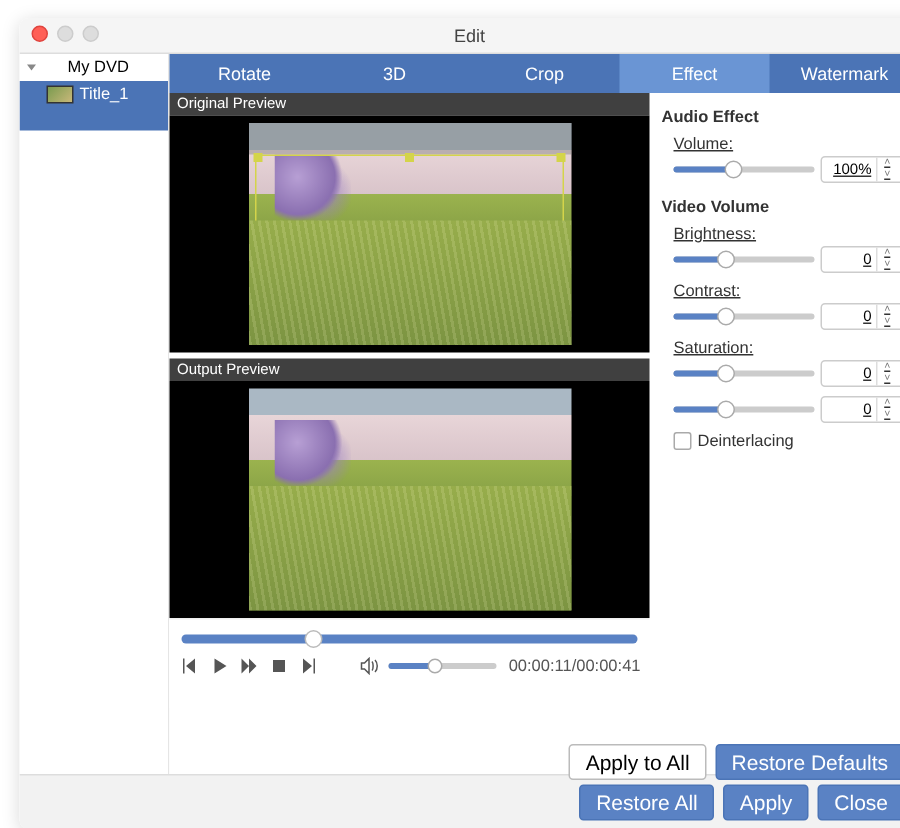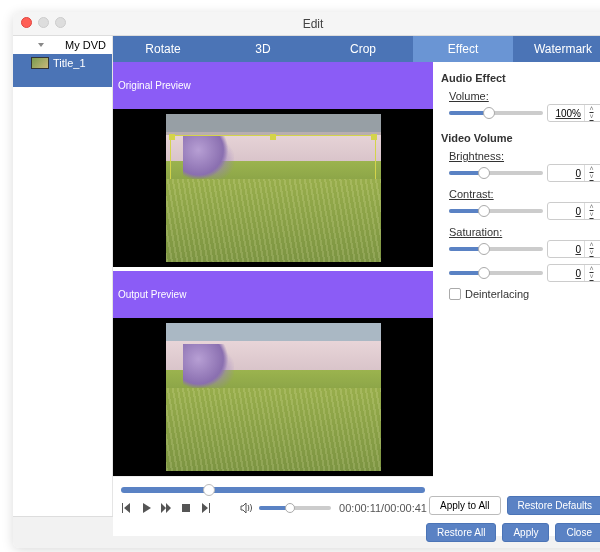--- a/index.html
+++ b/index.html
@@ -6,31 +6,31 @@
 body { background: #fff; width: 600px; height: 552px; overflow: hidden; }
 .window { width: 600px; background: #fff; border-radius: 6px; box-shadow: 0 2px 12px rgba(0,0,0,0.15); overflow: hidden; margin: 12px auto 0; }
 .titlebar { height: 24px; background: #f5f5f5; position: relative; border-bottom: 1px solid #ddd; }
 .traffic { position: absolute; left: 8px; top: 5px; display: flex; gap: 6px; }
 .tl { width: 11px; height: 11px; border-radius: 50%; }
 .tl.red { background: #ff5f56; border: 0.5px solid #e0443e; }
 .tl.grey { background: #ddd; border: 0.5px solid #ccc; }
 .titlebar .title { text-align: center; font-size: 12px; color: #444; line-height: 24px; }
 .layout { display: flex; height: 480px; }
 .sidebar { width: 100px; background: #fff; border-right: 1px solid #e5e5e5; font-size: 11px; }
-.tree-root { padding: 3px 6px; display: flex; align-items: center; gap: 22px; justify-content: flex-end; }
+.tree-root { padding: 3px 6px; display: flex; align-items: center; gap: 22px; }
 .tri { width: 0; height: 0; border-left: 4px solid #888; border-top: 3px solid transparent; border-bottom: 3px solid transparent; transform: rotate(90deg); }
 .tree-child { background: #4b74b6; color: #fff; padding: 3px 6px 18px 18px; display: flex; align-items: center; gap: 4px; }
 .thumb { width: 18px; height: 12px; background: linear-gradient(135deg, #7a9b4f, #c9b87a); border: 0.5px solid #333; }
 .main { flex: 1; display: flex; flex-direction: column; }
 .tabs { display: flex; background: #4b74b6; height: 26px; }
 .tab { flex: 1; color: #fff; font-size: 12px; text-align: center; line-height: 26px; cursor: pointer; }
 .tab.active { background: #6a95d4; }
 .content { flex: 1; display: flex; background: #fff; }
 .preview-col { flex: 1; display: flex; flex-direction: column; background: #fff; }
-.preview-label { background: #8b5cf6; color: #fff; font-size: 10px; padding: 18px 5px; }
+.preview-label { background: #404040; color: #fff; font-size: 10px; padding: 2px 5px; }
 .preview-box { background: #000; height: 158px; display: flex; align-items: center; justify-content: center; position: relative; }
 .video-img { width: 215px; height: 148px; background: linear-gradient(to bottom, #aab8c4 0%, #aab8c4 12%, #e8d5d8 12%, #d9c4ca 32%, #9bb34e 32%, #7a9440 60%, #8aa346 100%); position: relative; overflow: hidden; }
 .video-img::before { content: ""; position: absolute; left: 8%; top: 14%; width: 24%; height: 34%; background: radial-gradient(circle at 30% 30%, #b79fd4 0%, #8a6fb0 50%, transparent 60%), radial-gradient(circle at 60% 50%, #9a7fc4 0%, transparent 55%); filter: blur(0.5px); }
 .video-img::after { content: ""; position: absolute; left: 0; bottom: 0; width: 100%; height: 56%; background: repeating-linear-gradient(80deg, rgba(255,255,200,0.15) 0 2px, transparent 2px 5px), linear-gradient(to bottom, #97ad4b, #7c9442); }
 .video-img .flower { position: absolute; width: 10px; height: 10px; background: radial-gradient(circle, #fff 0 40%, #f0e060 40% 100%); border-radius: 50%; }
 .crop-frame { position: absolute; border: 1px solid #d4d44a; }
 .crop-frame .h { position: absolute; background: #d4d44a; }
 .crop-dim { position: absolute; background: rgba(128,128,128,0.45); }
 .separator { height: 4px; background: #fff; }
 .transport { height: 60px; background: #fff; padding: 4px 6px; border-top: 1px solid #eee; }
@@ -52,21 +52,21 @@
 .eslider { flex: 1; height: 4px; background: #ccc; position: relative; border-radius: 2px; }
 .eslider .fill { position: absolute; left: 0; top: 0; height: 100%; background: #5a82c4; border-radius: 2px; }
 .eslider .k { position: absolute; top: -4px; width: 12px; height: 12px; background: #fff; border: 1px solid #aaa; border-radius: 50%; }
 .spinbox { display: flex; align-items: center; border: 1px solid #ccc; border-radius: 3px; height: 18px; width: 56px; background: #fff; }
 .spinbox input { width: 36px; border: none; outline: none; font-size: 10px; text-align: right; padding-right: 3px; }
 .spinbox .arrows { width: 14px; display: flex; flex-direction: column; border-left: 1px solid #ddd; }
 .spinbox .ar { height: 8px; font-size: 7px; line-height: 7px; text-align: center; color: #777; cursor: pointer; }
 .chk { display: flex; align-items: center; gap: 4px; margin: 4px 0 0 8px; }
 .chk-box { width: 12px; height: 12px; border: 1px solid #aaa; border-radius: 2px; }
 .bottom-bar { background: #f2f2f2; border-top: 1px solid #ddd; padding: 6px 10px; display: flex; justify-content: flex-end; gap: 6px; }
-.btn { font-size: 10px; padding: 3px 10px; border: 1px solid #bbb; border-radius: 3px; background: #fff; cursor: pointer; }
+.btn { font-size: 14px; padding: 3px 10px; border: 1px solid #bbb; border-radius: 3px; background: #fff; cursor: pointer; }
 .btn.primary { background: #5a82c4; color: #fff; border-color: #4b74b6; }
 .mid-btns { position: absolute; right: 10px; bottom: 33px; display: flex; gap: 6px; }
 .relwrap { position: relative; margin-left: 13px; }
 </style>
 </head>
 <body>
 
 <div class="window relwrap">
   <div class="titlebar">
     <div class="traffic">

